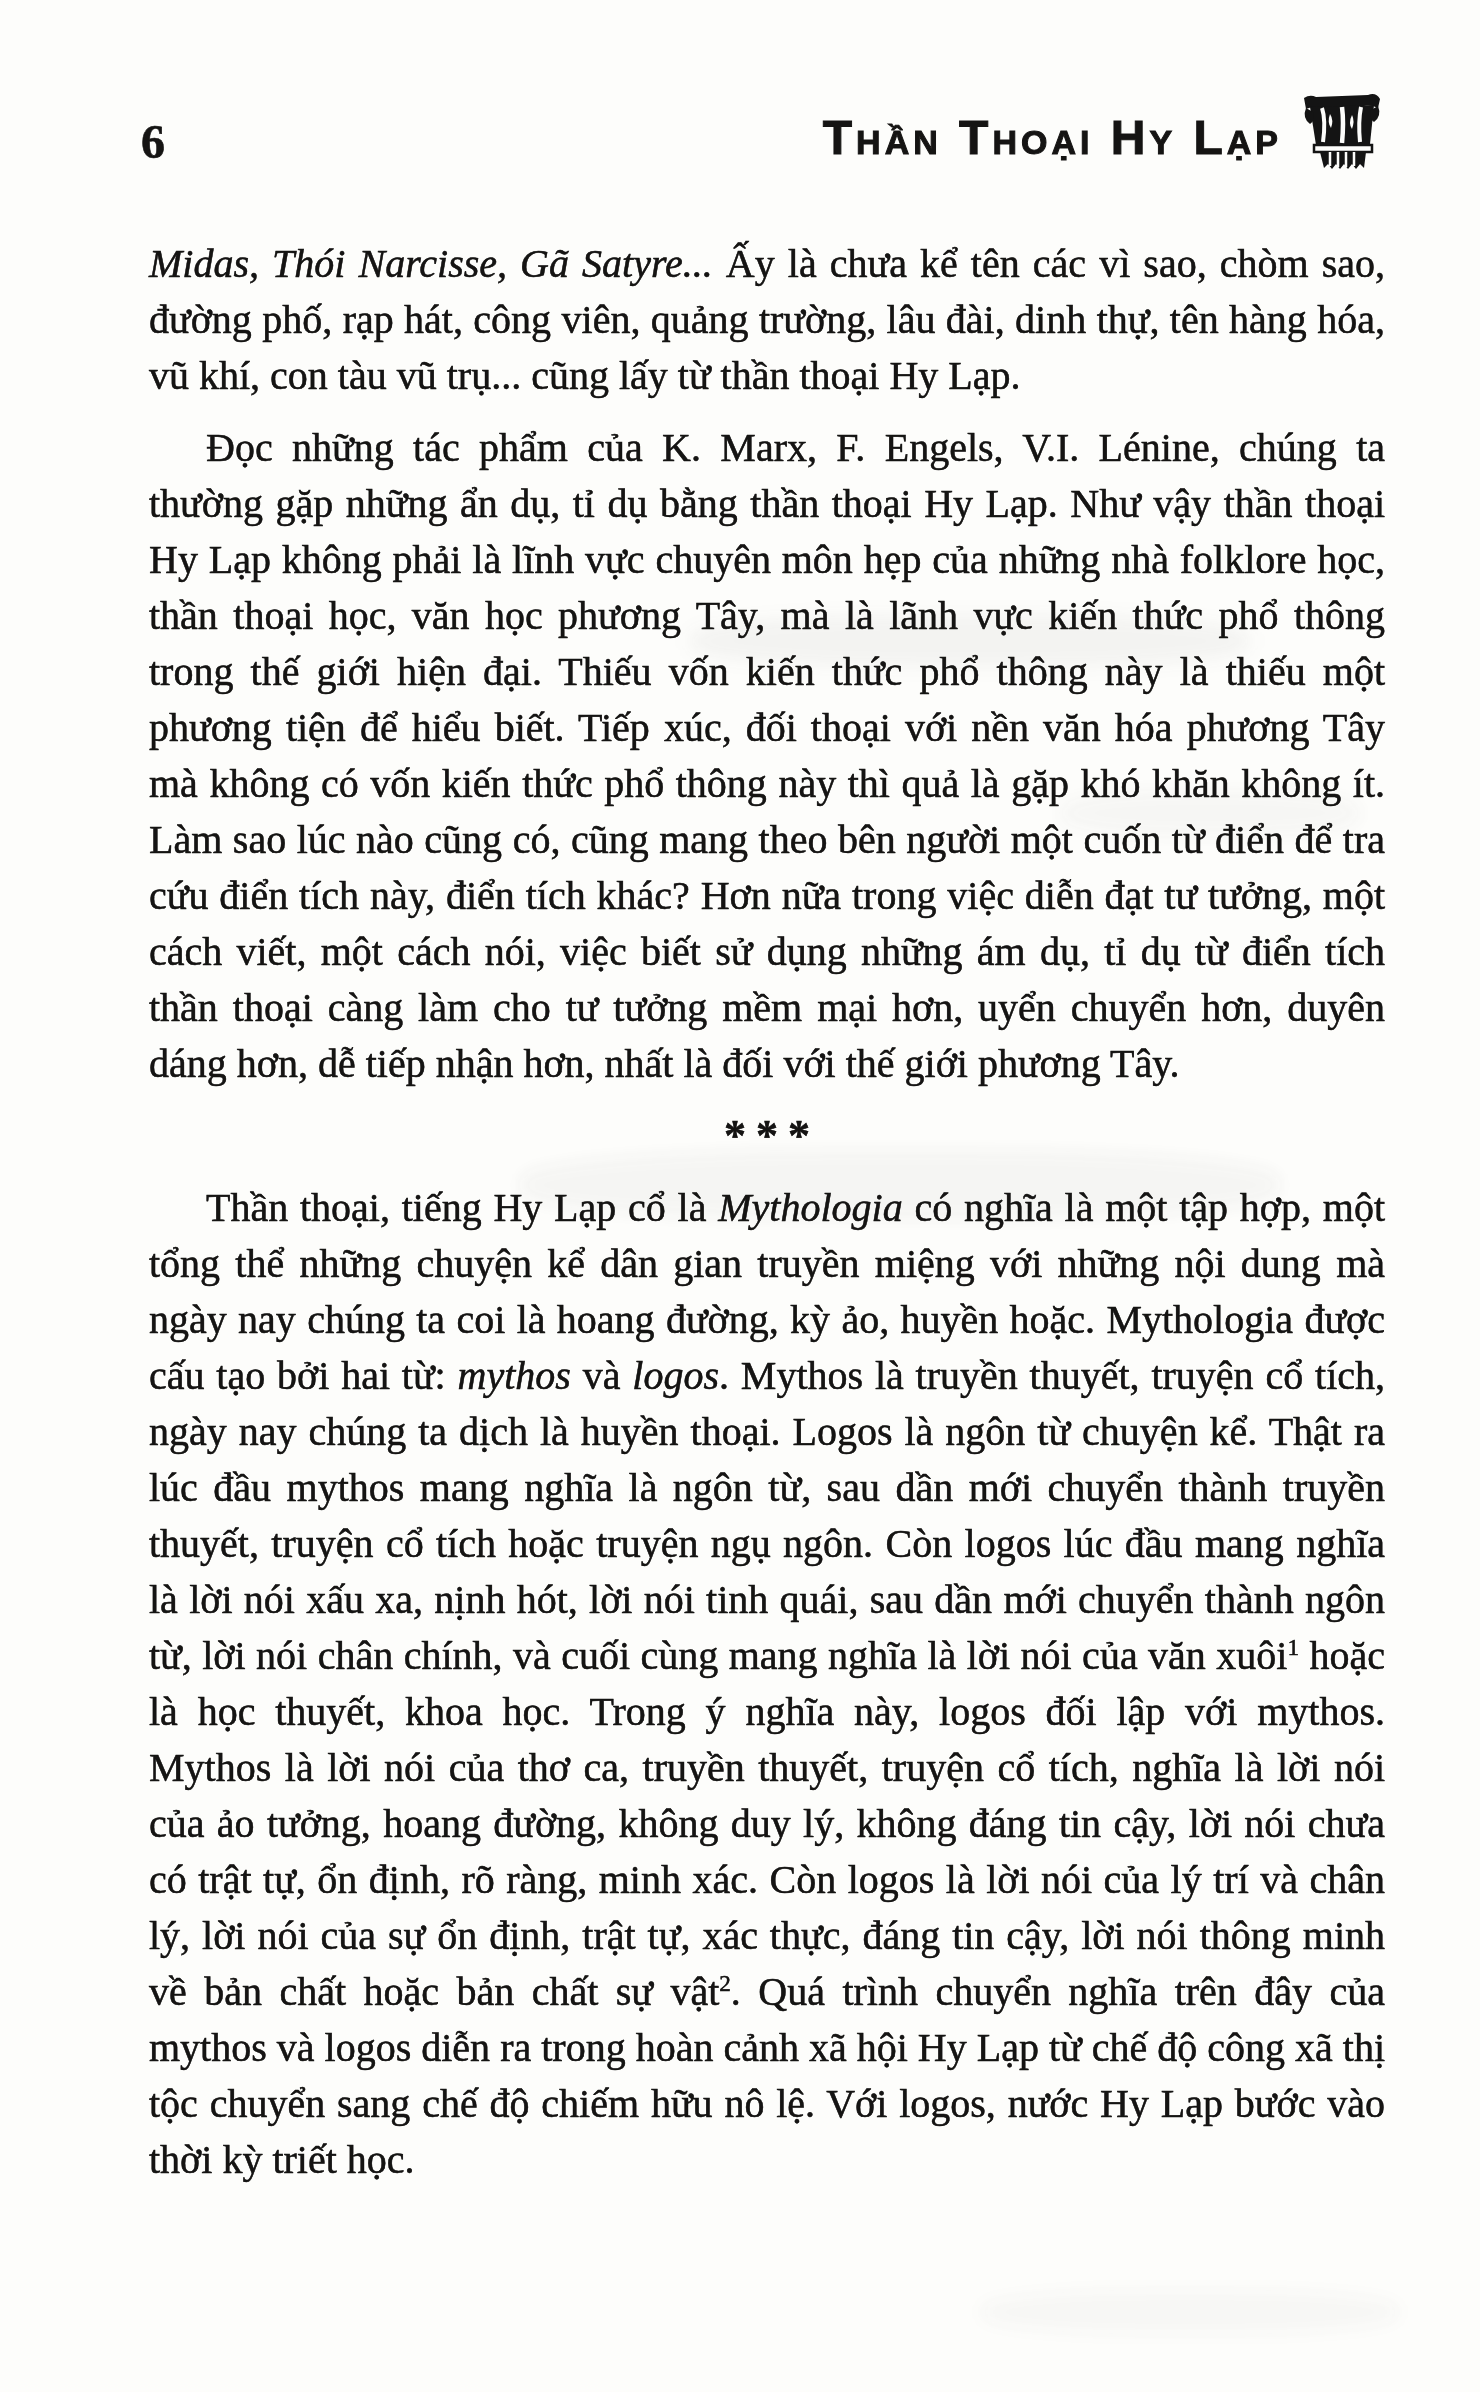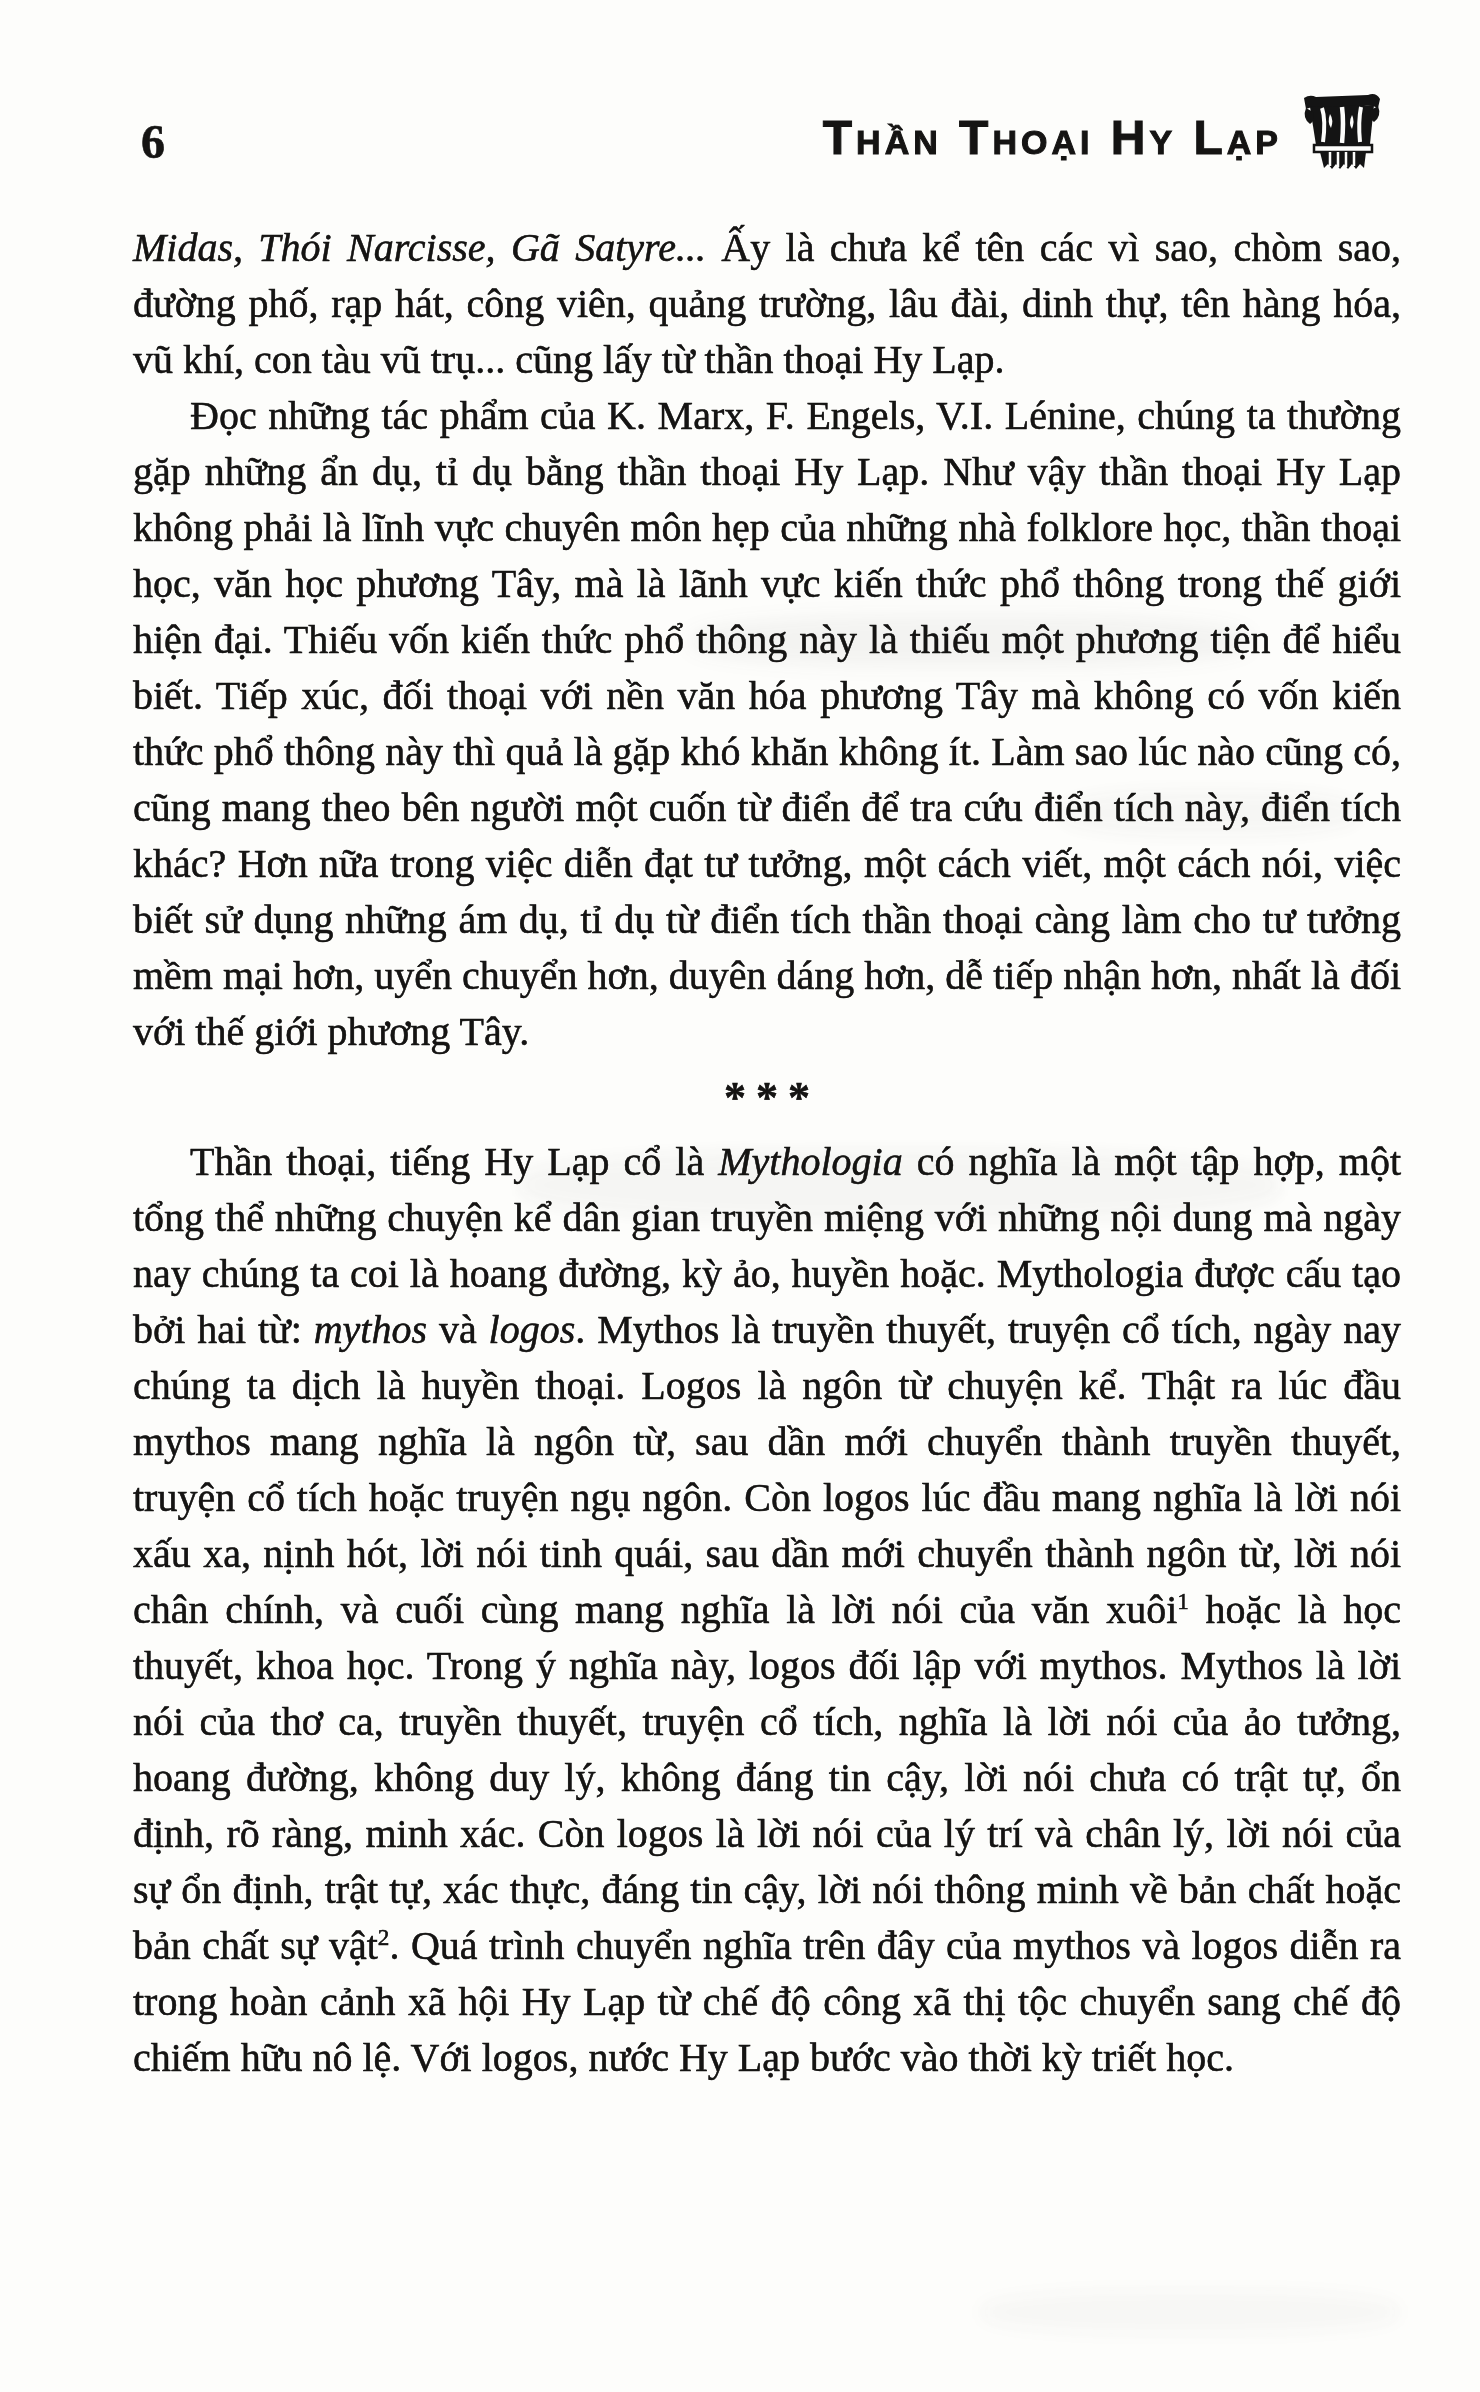--- a/index.html
+++ b/index.html
@@ -51,21 +51,21 @@
     position: absolute;
     left: 133px;
     top: 220px;
     width: 1268px;
     font-size: 40px;
     line-height: 56px;
     text-align: justify;
     -webkit-text-stroke: 0.45px currentColor;
     text-shadow: 0 0 0.5px rgba(20,20,19,0.55);
   }
-  .body-text p.paragraph { margin: 0; }
+  .body-text p.paragraph { margin: 16px; }
   .body-text p.indent { text-indent: 57px; }
   .body-text em { font-style: italic; }
   .body-text sup {
     font-size: 58%;
     line-height: 0;
     vertical-align: super;
     letter-spacing: 0;
   }
   .separator {
     text-align: center;

